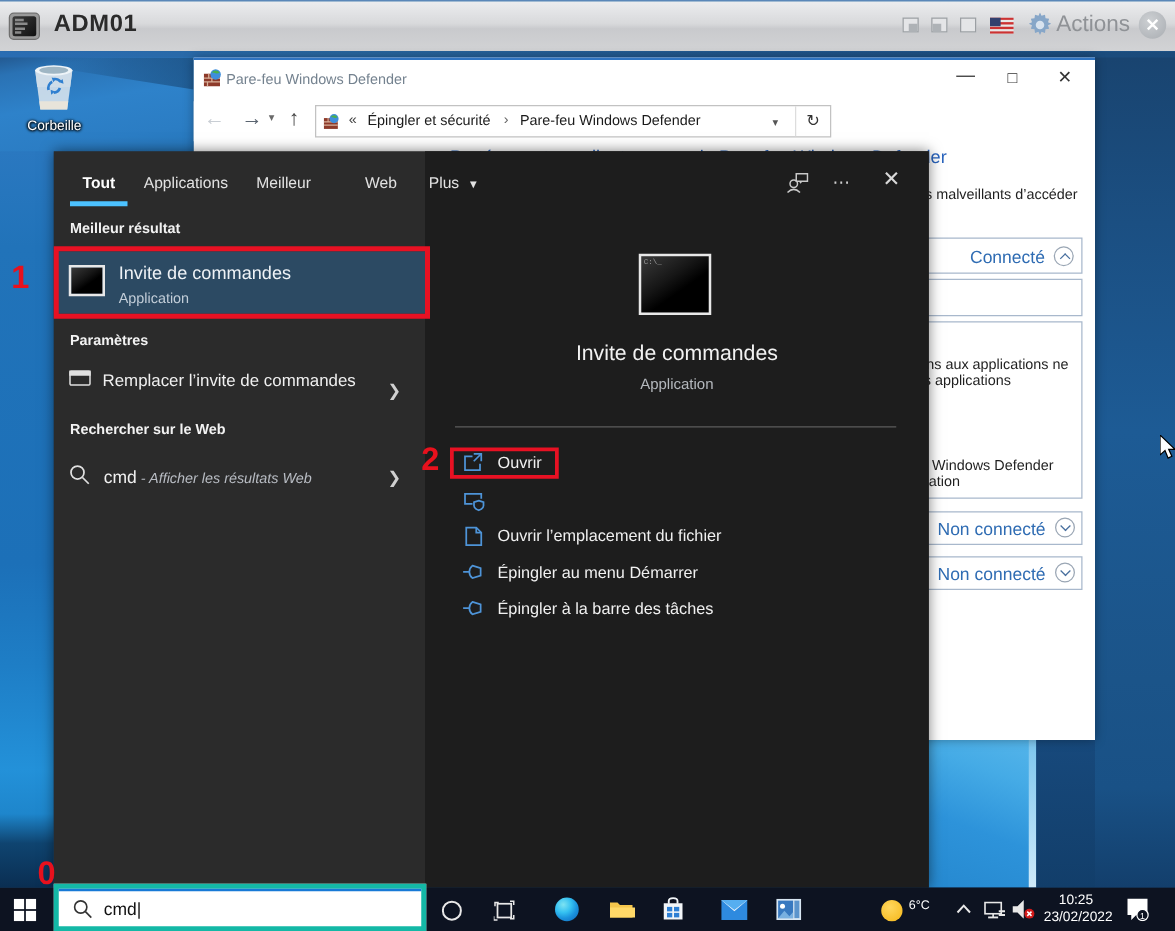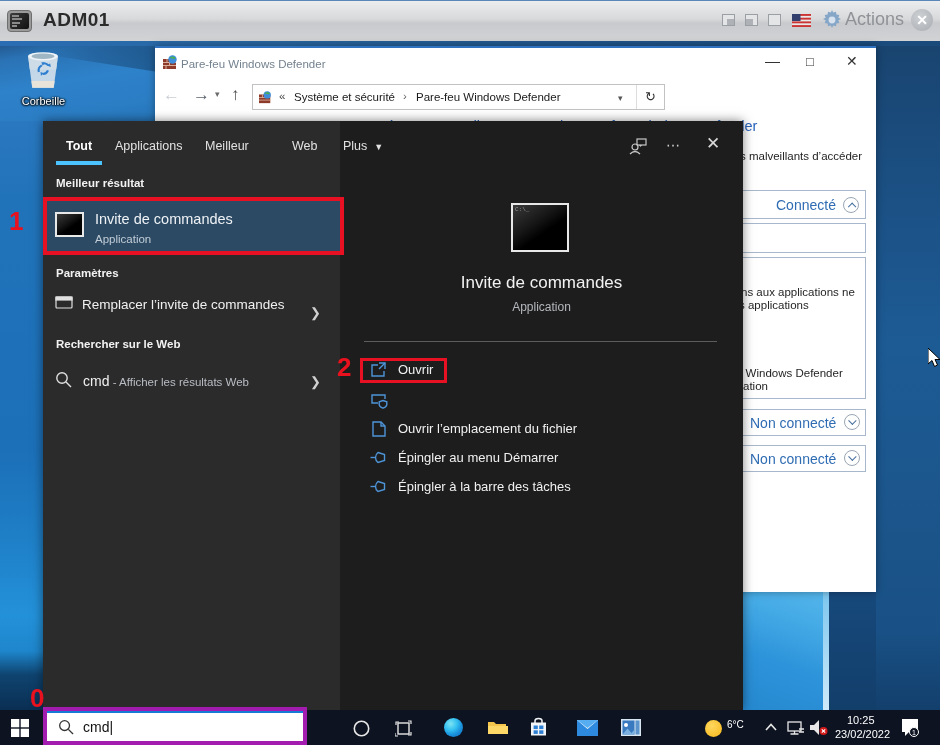--- a/index.html
+++ b/index.html
@@ -67,34 +67,34 @@
 
   
   #fly { left:43px; top:121px; width:700px; height:589px; background:#2b2b2b; box-shadow:0 0 10px rgba(0,0,0,.5); }
   #flyR { position:absolute; left:297px; top:0; width:403px; height:589px; background:#1d1d1d; }
   .tab { position:absolute; top:18px; font-size:12.5px; color:#e2e2e2; }
   #tabline { position:absolute; left:13px; top:40px; width:46px; height:4px; background:#4cc2ff; }
   .sechead { position:absolute; font-size:11.5px; font-weight:bold; color:#f2f2f2; }
   #bestitem { position:absolute; left:0px; top:80px; width:297px; height:50px; background:#2c4a63; }
   #redbox1 { position:absolute; left:0px; top:76px; width:301px; height:58px; border:4px solid #e81123; }
   .cmdicon { background:linear-gradient(145deg,#3a3a3a 0%, #161616 40%, #000 60%); border:2px solid #e8e8e8; position:absolute; }
-  .graytxt { color:#b9bdc4; }
+  .graytxt { color:#b9bdc4;font-style:italic; }
   .itmtitle { position:absolute; color:#eef2f6; font-size:14.5px; }
   .itmsub { position:absolute; color:#c2cdd8; font-size:11.5px; }
   .rowtxt { position:absolute; color:#f0f0f0; font-size:13.5px; white-space:nowrap; }
   .chev { position:absolute; color:#d0d0d0; font-size:13px; }
   #redbox2 { position:absolute; left:317px; top:237px; width:87px; height:25px; border:3px solid #e81123; }
   .num { position:absolute; color:#e8111d; font-weight:bold; font-size:25px; font-family:"Liberation Sans",sans-serif; }
   .actrow { position:absolute; left:355px; color:#f0f0f0; font-size:13px; white-space:nowrap;text-align:right; }
   .actic { position:absolute; left:327px; width:18px; height:18px; }
   #sep { position:absolute; left:321px; top:220px; width:353px; height:1px; background:#5c5c5c; }
 
   
   #task { left:0; top:710px; width:940px; height:35px; background:#0d1321; }
-  #tsearch { position:absolute; left:43px; top:-3px; width:264px; height:38px; background:#fff; border:4px solid #a21caf; }
+  #tsearch { position:absolute; left:43px; top:-3px; width:298px; height:38px; background:#fff; border:4px solid #14b8a6; }
   #tsearch .bluetop { position:absolute; left:0; top:0; width:100%; height:2px; background:#1779d6; }
   #cmdtext { position:absolute; left:36px; top:8px; font-size:14px; color:#111; }
   .ticon { position:absolute; top:4px; }
   .traytxt { position:absolute; color:#fff; font-size:11px; }
 </style>
 </head>
 <body>
 <div id="stage">
 
   <div class="abs" id="titlebar"></div>
@@ -171,21 +171,21 @@
           <g stroke="#d8b09a" stroke-width="1">
             <line x1="0" y1="7.5" x2="13" y2="7.5"></line>
               <line x1="0" y1="10.5" x2="13" y2="10.5"></line>
             <line x1="4" y1="4" x2="4" y2="7.5"></line>
               <line x1="9" y1="4" x2="9" y2="7.5"></line>
           </g>
           <circle cx="9.5" cy="4.5" r="4.2" fill="#3f8edc"></circle>
           <path d="M6.2 3 a4.2 4.2 0 0 1 6.6 0 q-1.6 1.4 -3.3 .6 q-1.7 -.8 -3.3 -.6z" fill="#49b04e"></path>
         </svg>
         <span style="position:absolute;left:26px;top:5px;color:#444">«</span>
-        <span style="position:absolute;left:41px;top:6px">Système et sécurité</span>
+        <span style="position:absolute;left:41px;top:6px">Épingler et sécurité</span>
         <span style="position:absolute;left:150px;top:5px;color:#666">›</span>
         <span style="position:absolute;left:163px;top:6px">Pare-feu Windows Defender</span>
         <span style="position:absolute;left:365px;top:8px;font-size:9px;color:#555">▾</span>
         <span style="position:absolute;left:383px;top:0;width:1px;height:24px;background:#ddd"></span>
         <span style="position:absolute;left:392px;top:4px;font-size:13px;color:#333">↻</span>
       </div>
     </div>
 
     <div id="fwhead">Protéger votre ordinateur avec le Pare-feu Windows Defender</div>
     <div class="fwtext" style="left:585px;top:102px">s malveillants d’accéder</div>

